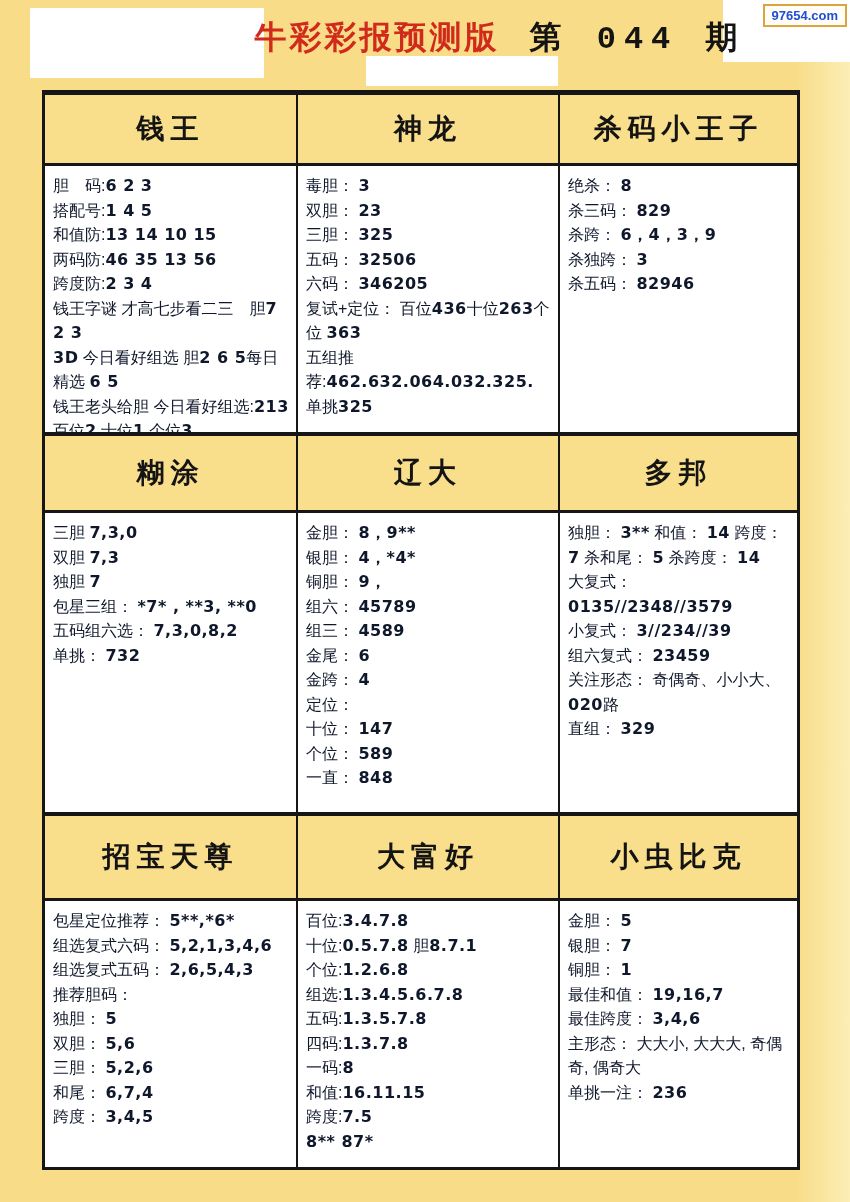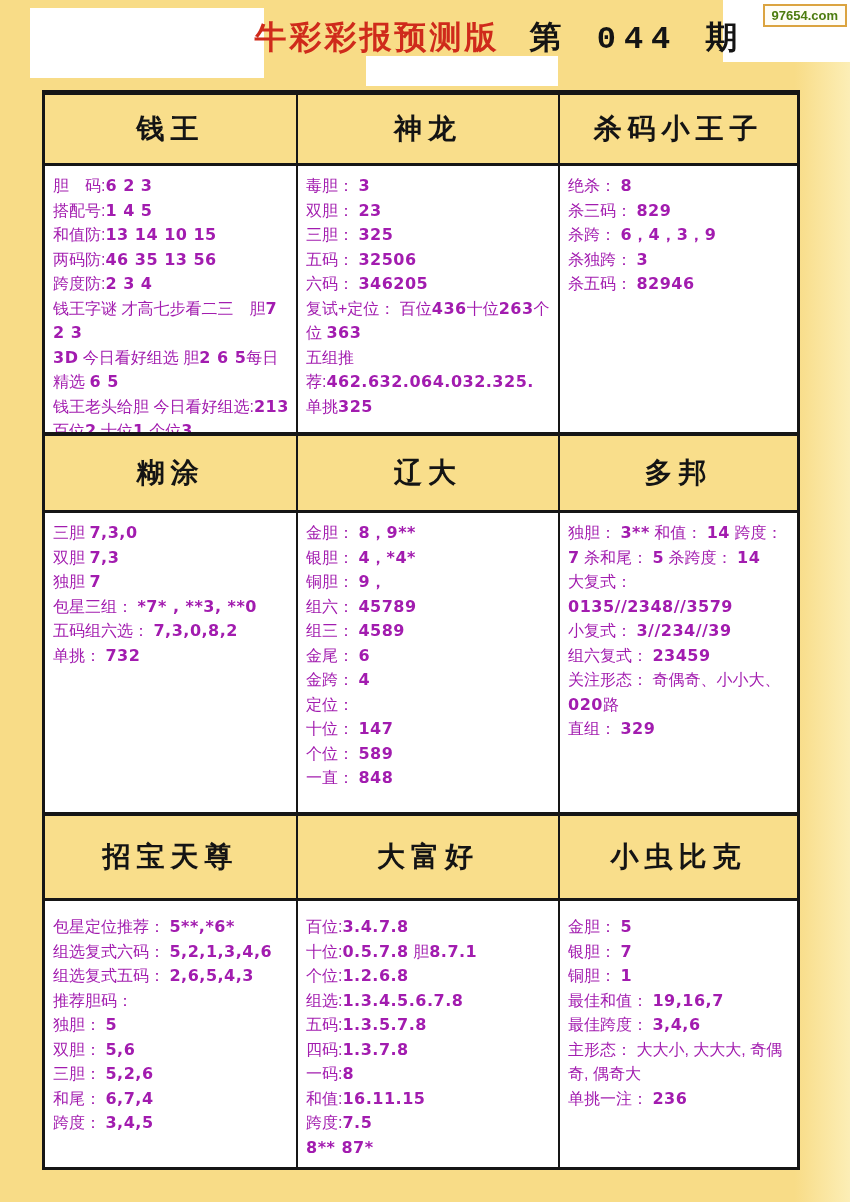--- a/index.html
+++ b/index.html
@@ -18,54 +18,54 @@
     position:absolute;left:170px;top:16px;width:660px;
     text-align:center;font-size:32px;font-weight:bold;letter-spacing:3px;
     white-space:nowrap;
     font-family:Liberation Mono, monospace;
   }
   .title-red{color:#cf2a1b;}
   .title-issue{color:#141414;margin-left:30px;letter-spacing:8px;}
 
   .watermark{
     position:absolute;top:4px;right:3px;
-    border:2px solid #dba441;color:#4d7c0f;background:#fffdf6;
+    border:2px solid #dba441;color:#1d4ed8;background:#fffdf6;
     font-size:13px;font-weight:bold;padding:2px 7px;line-height:15px;
   }
 
   .grid{
     position:absolute;left:42px;top:90px;width:758px;height:1080px;
     background:#ffffff;
     border:3px solid #161616;border-top:5px solid #161616;
     display:grid;
     grid-template-columns:253px 262px 1fr;
     grid-template-rows:341px 380px 1fr;
     box-sizing:border-box;
   }
   .cell{
     border-right:2px solid #161616;
     border-bottom:4px solid #161616;
     display:flex;flex-direction:column;overflow:hidden;
     box-sizing:border-box;
   }
   .cell.col2{border-right:none;}
-  .cell.row2{border-bottom:none;gap:6px;}
+  .cell.row2{border-bottom:none;}
   .cell-head{
     background:#f9de8b;
     border-bottom:3px solid #161616;
     display:flex;align-items:center;justify-content:center;
     font-size:28px;font-weight:bold;letter-spacing:6px;
     flex:0 0 auto;box-sizing:border-box;
   }
   .row0 .cell-head{height:71px;}
   .row1 .cell-head{height:77px;}
   .row2 .cell-head{height:85px;}
   .cell-body{
     flex:1;padding:8px 5px 0 8px;
-    font-size:16px;line-height:24.5px;color:#a21caf;
+    font-size:16px;line-height:24.5px;color:#0f172a;
   }
   .line{min-height:24px;}
   .num{
     font-weight:bold;
     font-family:"DejaVu Sans","Liberation Sans",sans-serif;
     letter-spacing:0.5px;
   }
 </style>
 </head>
 <body>

